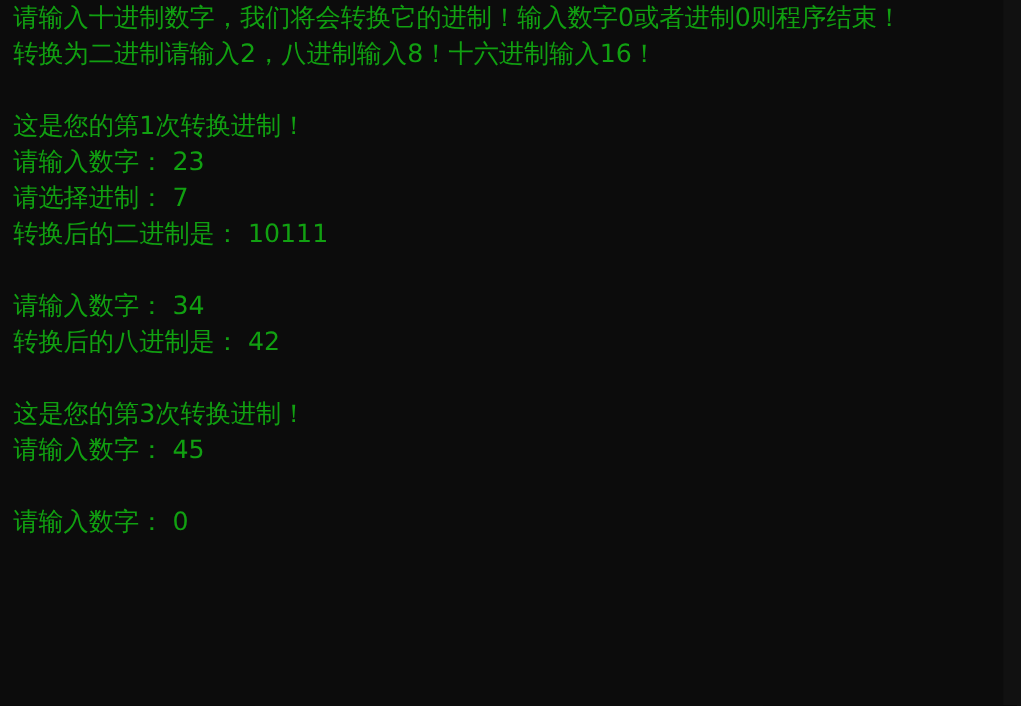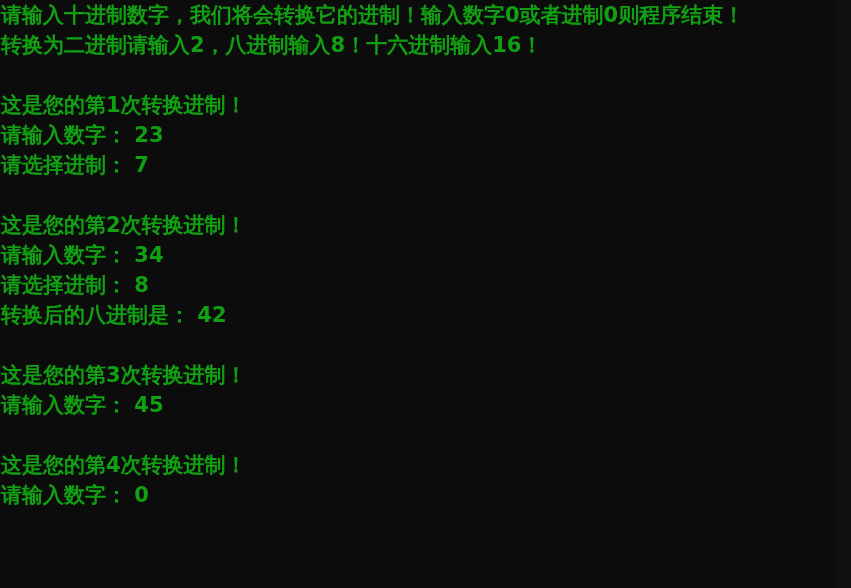--- a/index.html
+++ b/index.html
@@ -28,23 +28,22 @@
     box-sizing: border-box;
   }
 
   .line {
     display: block;
     height: 30px;
     line-height: 30px;
     font-size: 21px;
     color: #11a011;
     white-space: pre;
-    padding-left: 1px;
+    padding-left: 11px;
     letter-spacing: 0px;
-    font-weight: bold;
   }
 
   
   .line.cjk {
     font-family: "DejaVu Sans", "Liberation Sans", sans-serif;
     font-size: 21px;
   }
 
   .line.blank {
     height: 30px;
@@ -77,36 +76,34 @@
   <div id="console-output">
 
     <span class="line cjk">请输入十进制数字，我们将会转换它的进制！输入数字0或者进制0则程序结束！</span>
     <span class="line cjk">转换为二进制请输入2，八进制输入8！十六进制输入16！</span>
 
     <span class="line blank"></span>
 
     <span class="line cjk">这是您的第1次转换进制！</span>
     <span class="line cjk">请输入数字： 23</span>
     <span class="line cjk">请选择进制： 7</span>
+    <span class="line cjk">转换后的二进制是： 10111</span>
 
     <span class="line blank"></span>
 
-    <span class="line cjk">这是您的第2次转换进制！</span>
     <span class="line cjk">请输入数字： 34</span>
-    <span class="line cjk">请选择进制： 8</span>
     <span class="line cjk">转换后的八进制是： 42</span>
 
     <span class="line blank"></span>
 
     <span class="line cjk">这是您的第3次转换进制！</span>
     <span class="line cjk">请输入数字： 45</span>
 
     <span class="line blank"></span>
 
-    <span class="line cjk">这是您的第4次转换进制！</span>
     <span class="line cjk">请输入数字： 0</span>
 
   </div>
 
   <div id="scrollbar-track">
     <div id="scrollbar-thumb"></div>
   </div>
 
 </div>
 

